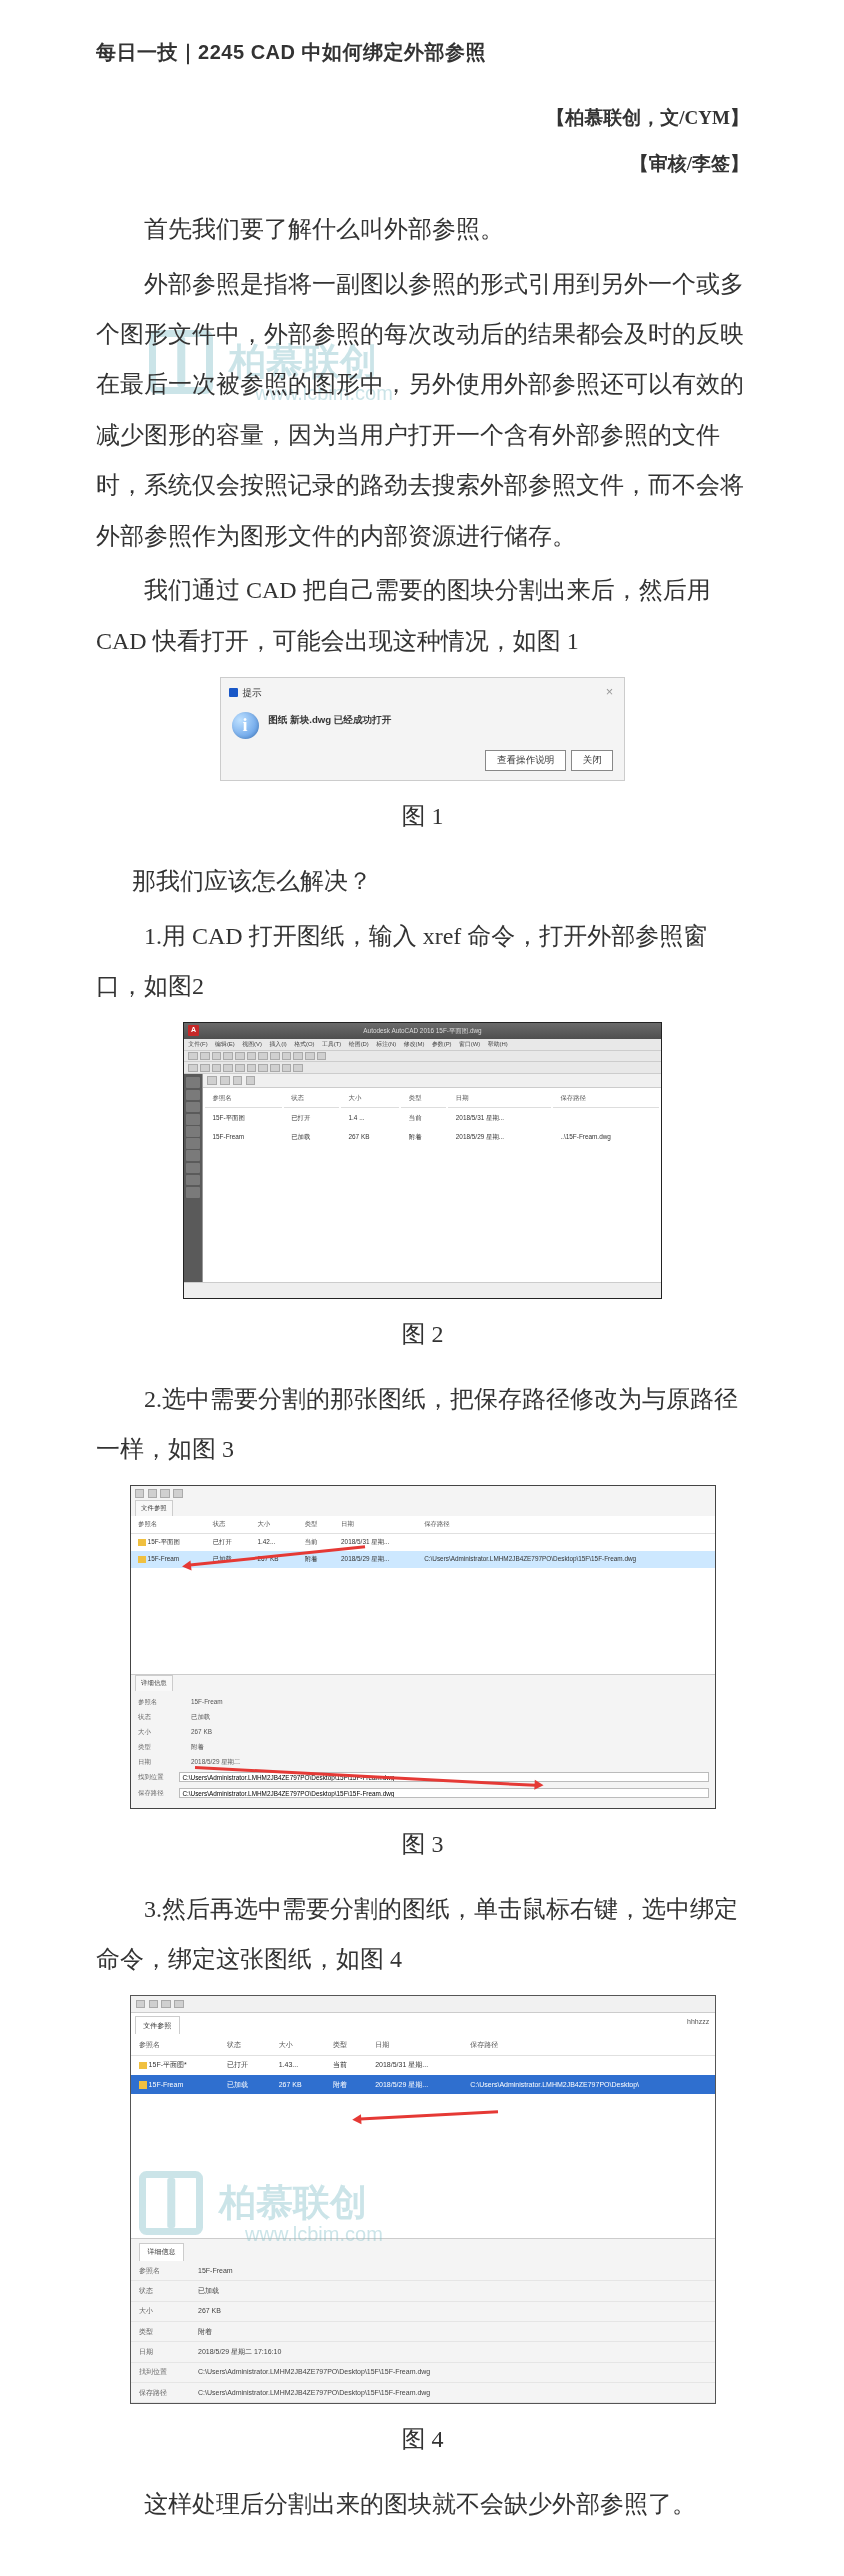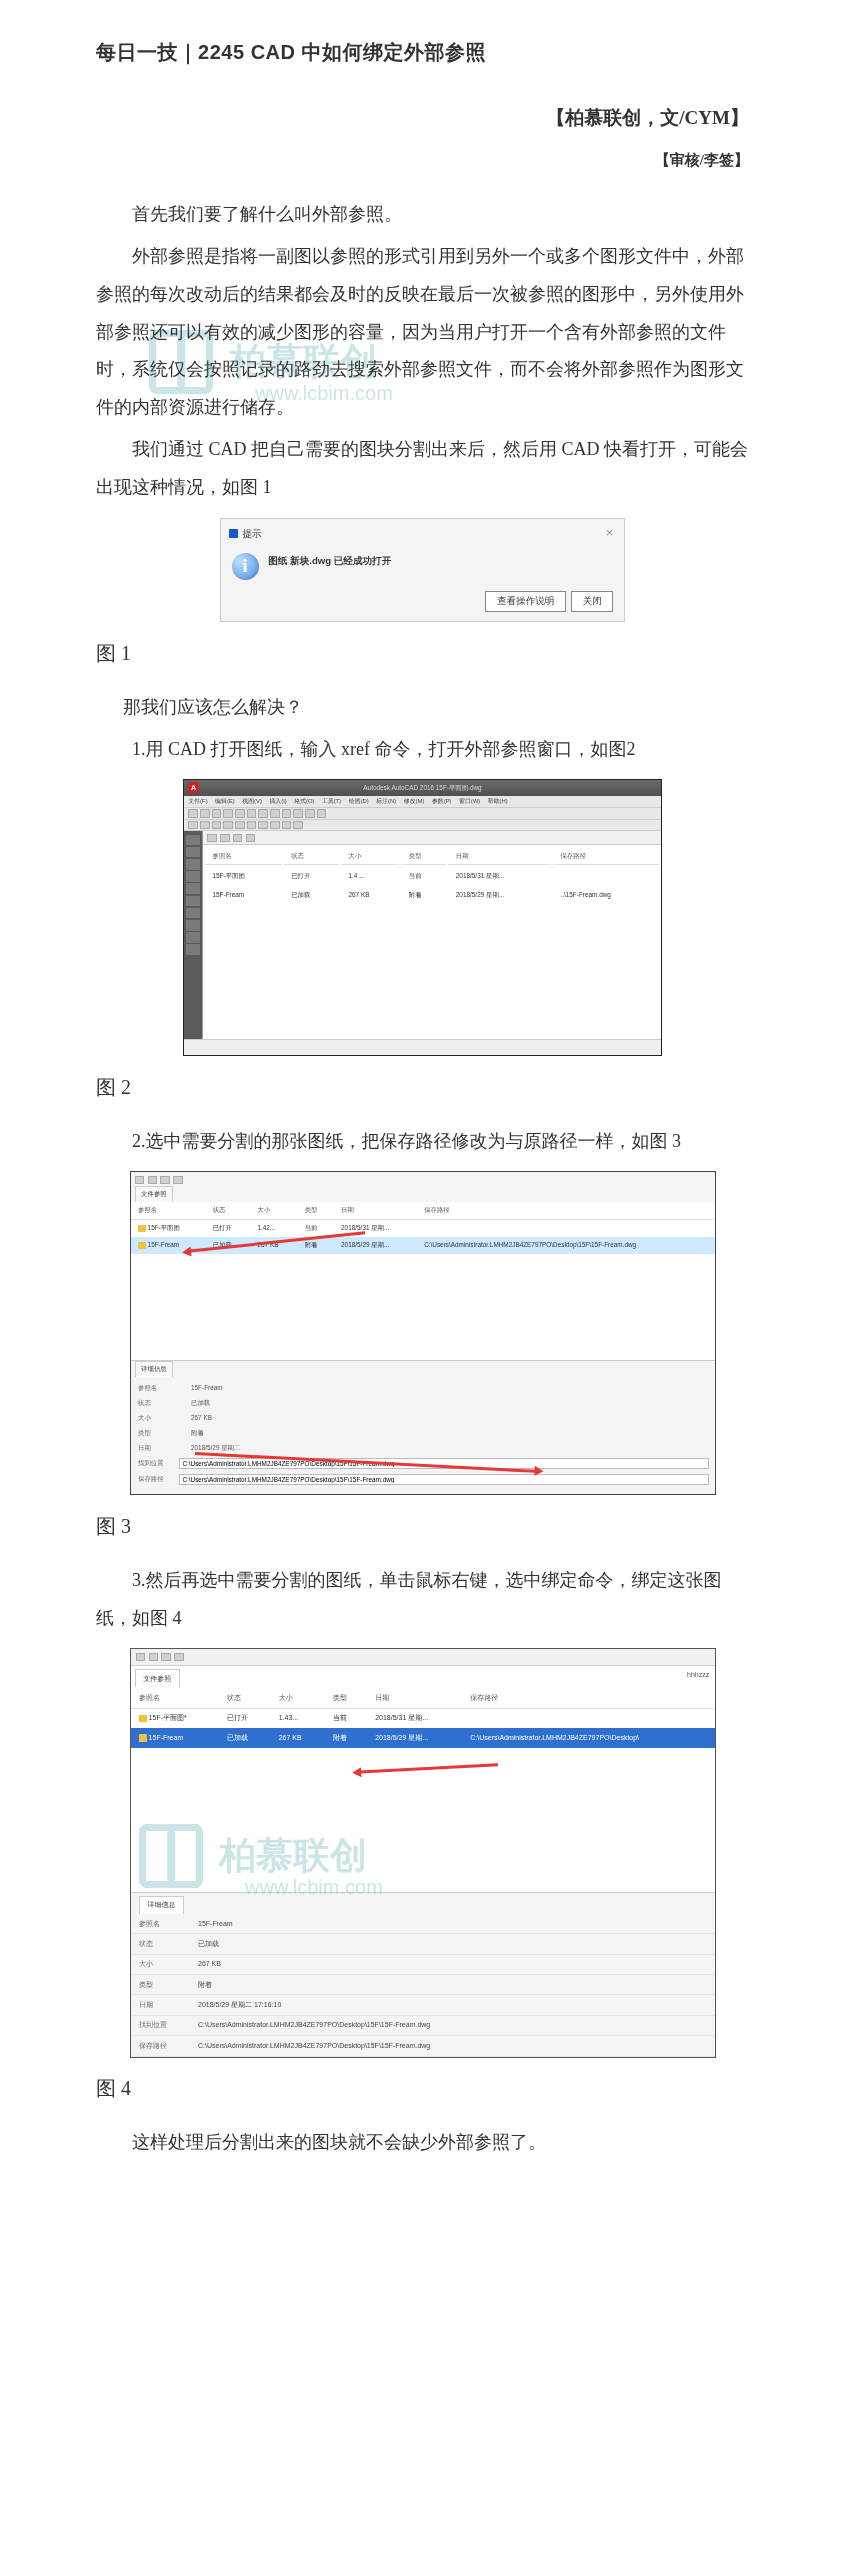--- a/index.html
+++ b/index.html
@@ -25,36 +25,37 @@
     .byline {
       text-align: right;
       font-size: 19px;
       font-weight: bold;
       color: #333;
       margin-bottom: 8px;
       font-family: "SimSun", serif;
     }
     .reviewer {
       text-align: right;
-      font-size: 15px;
+      font-size: 19px;
       font-weight: bold;
       color: #333;
       margin-bottom: 21px;
       font-family: "SimSun", serif;
     }
     .para {
       text-indent: 2em;
-      font-size: 18px;
+      font-size: 24px;
       line-height: 2.1;
       margin-bottom: 4.3px;
       color: #333;
       font-family: "SimSun", serif;
     }
     .caption {
-      font-size: 20px;
+      text-align: center;
+      font-size: 24px;
       margin: 10.6px 0 16px 0;
       font-family: "SimSun", serif;
     }
     .watermark {
       position: absolute;
       color: rgba(140, 195, 205, 0.45);
       font-size: 37px;
       font-weight: bold;
       pointer-events: none;
       z-index: 0;

